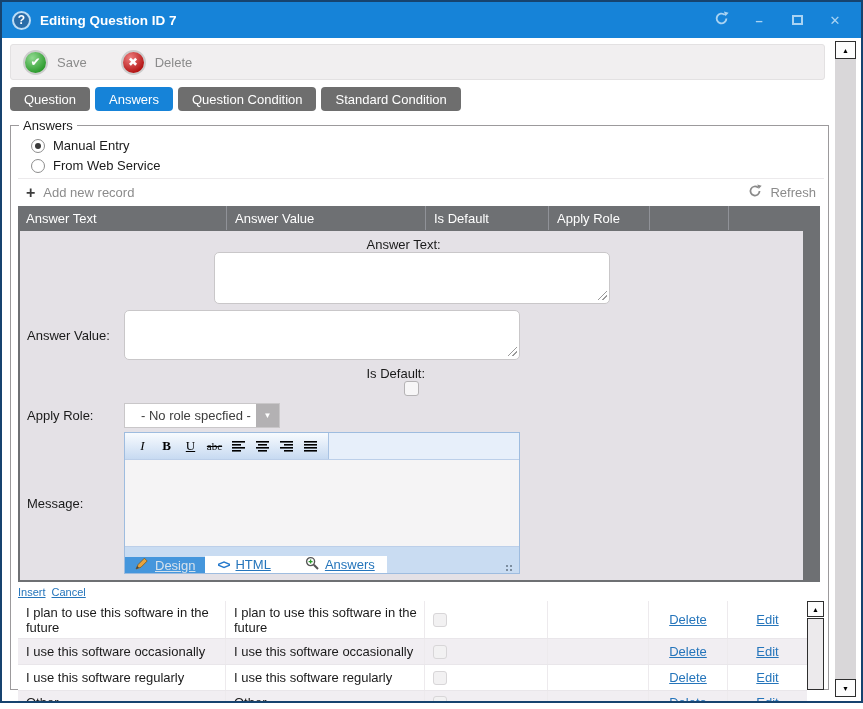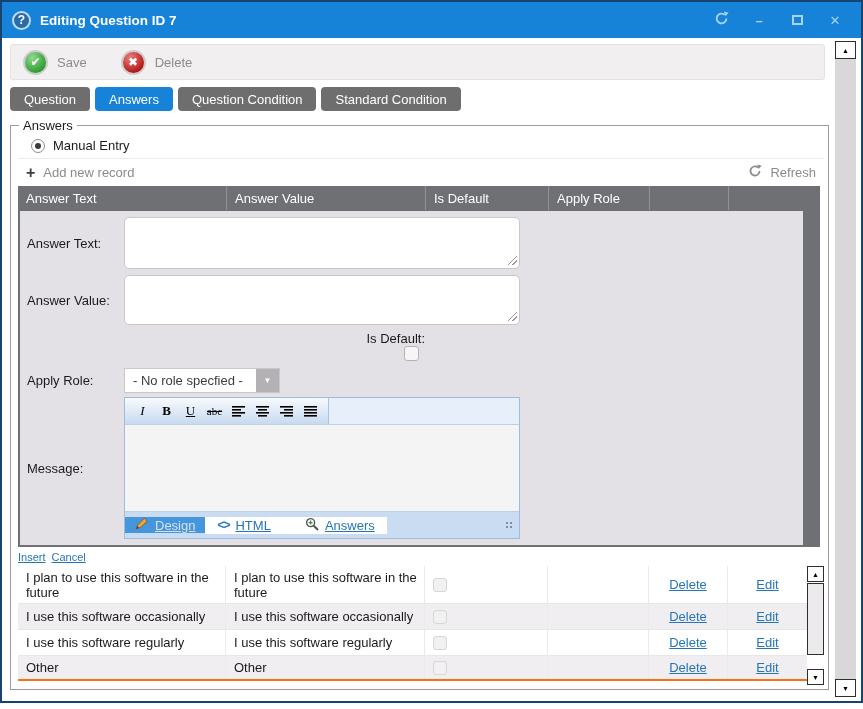--- a/index.html
+++ b/index.html
@@ -55,35 +55,35 @@
   .editpanel { background:#e4e1e6; padding:6px 0 6px 0; }
   .frow { display:flex; align-items:center; }
   .flabel { width:104px; padding-left:7px; font-size:13px; color:#1a1a1a; flex-shrink:0; }
   .ta-wrap { position:relative; }
   textarea.fld { display:block; width:396px; border:1px solid #c9c7c9; border-radius:5px; background:#fff;
     resize:none; font-family:inherit; font-size:13px; padding:4px 6px; outline:none; }
   .grip { position:absolute; right:3px; bottom:4px; width:9px; height:9px;
     background:linear-gradient(135deg, transparent 45%, #9a9a9a 45% 53%, transparent 53% 70%, #9a9a9a 70% 78%, transparent 78%); }
   .checkbox { width:15px; height:15px; border:1px solid #b5b3b5; border-radius:3px; background:#f7f6f7; }
   .dropdown { display:flex; width:156px; height:25px; border:1px solid #c9c7c9; background:#fff; align-items:center; cursor:pointer; }
-  .dd-value { flex:1; padding-left:8px; font-size:13px; color:#3c3c3c; white-space:nowrap; }
+  .dd-value { flex:1; padding-left:16px; font-size:13px; color:#3c3c3c; white-space:nowrap; }
   .dd-btn { width:23px; height:23px; background:#b3b1b3; color:#fff; display:flex; align-items:center;
     justify-content:center; font-size:8px; }
 
   
   .editor { width:396px; border:1px solid #9ebcdf; background:#fff; }
   .et-bar { height:26px; background:#e7effa; display:flex; }
   .et-group { display:flex; align-items:center; gap:3px; padding:0 7px;
     background:linear-gradient(#f8fbfe,#c7daf1); border-right:1px solid #a9c3e3; }
   .et-btn { width:21px; height:20px; display:flex; align-items:center; justify-content:center;
     font-family:"Liberation Serif","DejaVu Serif",serif; font-size:13px; color:#000; cursor:pointer; }
   .b-i{font-style:italic} .b-b{font-weight:bold} .b-u{text-decoration:underline}
   .b-s{text-decoration:line-through; font-size:11px}
   .et-content { height:88px; background:#f5f4f5; border-top:1px solid #bccfe9; border-bottom:1px solid #bccfe9; }
-  .et-modes { height:26px; background:#c9dcf2; display:flex; align-items:center; font-size:13px; }
+  .et-modes { height:26px; background:#c9dcf2; display:flex; align-items:flex-end; font-size:13px; }
   .mode-design { background:#4596dc; display:flex; align-items:center; gap:6px; padding:0 10px; cursor:pointer; }
   .mode-design .mlabel { color:#d6e2ec; text-decoration:underline; }
   .mode-white { background:#fff; display:flex; align-items:center; padding:0 12px; gap:7px; }
   .mode-item { display:flex; align-items:center; gap:6px; cursor:pointer; }
   .mode-link { color:#2575bb; text-decoration:underline; }
   .html-glyph { color:#2277cc; font-weight:bold; font-size:12px; letter-spacing:-1px; }
   .gap24 { width:20px; }
   .et-rest { flex:1; display:flex; align-items:center; justify-content:flex-end; padding-right:5px; }
   .dots-grip { width:9px; height:9px; background-image:radial-gradient(#7d8ea0 1px, transparent 1.3px);
     background-size:4px 4px; }
@@ -160,20 +160,24 @@
       <div class="tab">Standard Condition</div>
     </div>
 
     <fieldset class="answers">
       <legend>Answers</legend>
 
       <div class="radio-row">
         <span class="radio sel"></span>
         <span>Manual Entry</span>
       </div>
+      <div class="radio-row">
+        <span class="radio"></span>
+        <span>From Web Service</span>
+      </div>
 
       <div class="addbar">
         <div class="addleft">
           <span class="plus-glyph">+</span>
           <span>Add new record</span>
         </div>
         <div class="addright">
           <span>
             <svg width="14" height="14" viewBox="0 0 16 16">
                 <path d="M13.2 8a5.2 5.2 0 1 1-1.7-3.85" fill="none" stroke="#8a8a8a" stroke-width="2"></path>
@@ -189,21 +193,21 @@
         <div class="gcellh w2">Answer Value</div>
         <div class="gcellh w3">Is Default</div>
         <div class="gcellh w4">Apply Role</div>
         <div class="gcellh w5"></div>
         <div class="gcellh w6"></div>
       </div>
 
       <div class="editwrap">
         <div class="editpanel">
 
-          <div class="frow" style="margin-bottom:6px;">
+          <div class="frow" style="margin-bottom:6px;flex-direction:column;">
             <div class="flabel">Answer Text:</div>
             <div class="ta-wrap">
               <textarea class="fld" style="height: 52px;" value=""></textarea>
               <div class="grip"></div>
             </div>
           </div>
 
           <div class="frow" style="margin-bottom:6px;">
             <div class="flabel">Answer Value:</div>
             <div class="ta-wrap">

